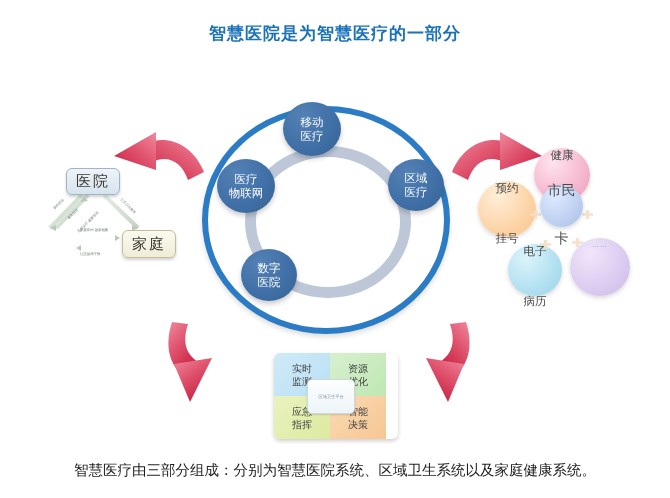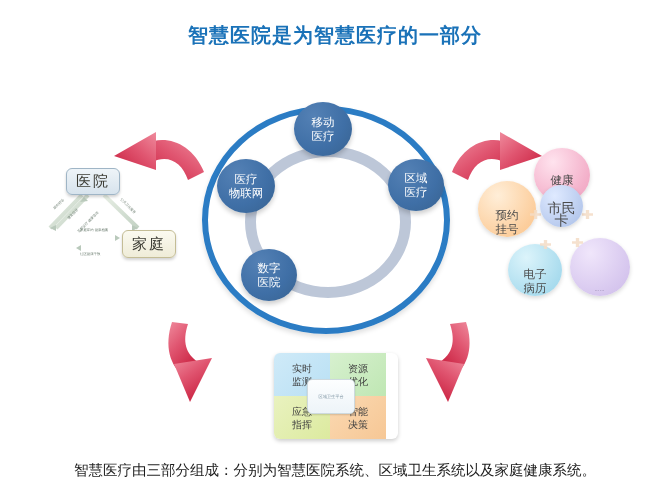--- a/index.html
+++ b/index.html
@@ -15,21 +15,21 @@
     font-family: "Liberation Sans", "DejaVu Sans", sans-serif;
   }
 
   
   #title {
     position: absolute;
     top: 22px;
     left: 0;
     width: 670px;
     text-align: center;
-    font-size: 20px;
+    font-size: 17px;
     font-weight: bold;
     color: #1a72b8;
     letter-spacing: 1px;
     font-family: "DejaVu Sans", "Liberation Sans", sans-serif;
   }
 
   
   #hub {
     position: absolute;
     left: 196px;
@@ -84,21 +84,21 @@
     display: flex;
     flex-direction: column;
     align-items: center;
     justify-content: center;
     color: #ffffff;
     font-size: 11.5px;
     line-height: 14px;
     text-align: center;
     font-family: "DejaVu Sans", "Liberation Sans", sans-serif;
   }
-  #node-0 { left: 98px;  top: 6px;   width: 58px; height: 54px; }
+  #node-0 { left: 87px;  top: 6px;   width: 58px; height: 54px; }
   #node-1 { left: 192px; top: 63px;  width: 56px; height: 52px; }
   #node-2 { left: 154px; top: 153px; width: 56px; height: 52px; }
   #node-3 { left: 45px;  top: 153px; width: 56px; height: 52px; }
   #node-4 { left: 21px;  top: 63px;  width: 58px; height: 54px; }
 
   
   #tri-group {
     position: absolute;
     left: 22px;
     top: 168px;
@@ -148,27 +148,28 @@
     top: 148px;
     width: 180px;
     height: 160px;
   }
   .bubble {
     position: absolute;
     border-radius: 50%;
     display: flex;
     flex-direction: column;
     align-items: center;
-    justify-content: flex-end;
+    justify-content: flex-start;
     text-align: center;
     font-size: 11.5px;
     line-height: 14px;
     color: #4a4a4a;
     box-shadow: 0 2px 4px rgba(0,0,0,0.15);
-    font-family: Liberation Mono, monospace;
+    font-family: Liberation Serif, serif;
+    gap: 36px;
   }
   #bub-center {
     left: 62px; top: 37px; width: 43px; height: 42px;
     background: radial-gradient(ellipse at 34% 26%, #dfeaff 0%, #b9cbee 70%, #a8bde6 100%);
     font-size: 14px; line-height: 11.5px;
     z-index: 3;
   }
   #bub-0 {
     left: 56px; top: 0; width: 56px; height: 54px;
     background: radial-gradient(ellipse at 34% 26%, #ffe3ee 0%, #f3afc9 72%, #eda3c0 100%);

